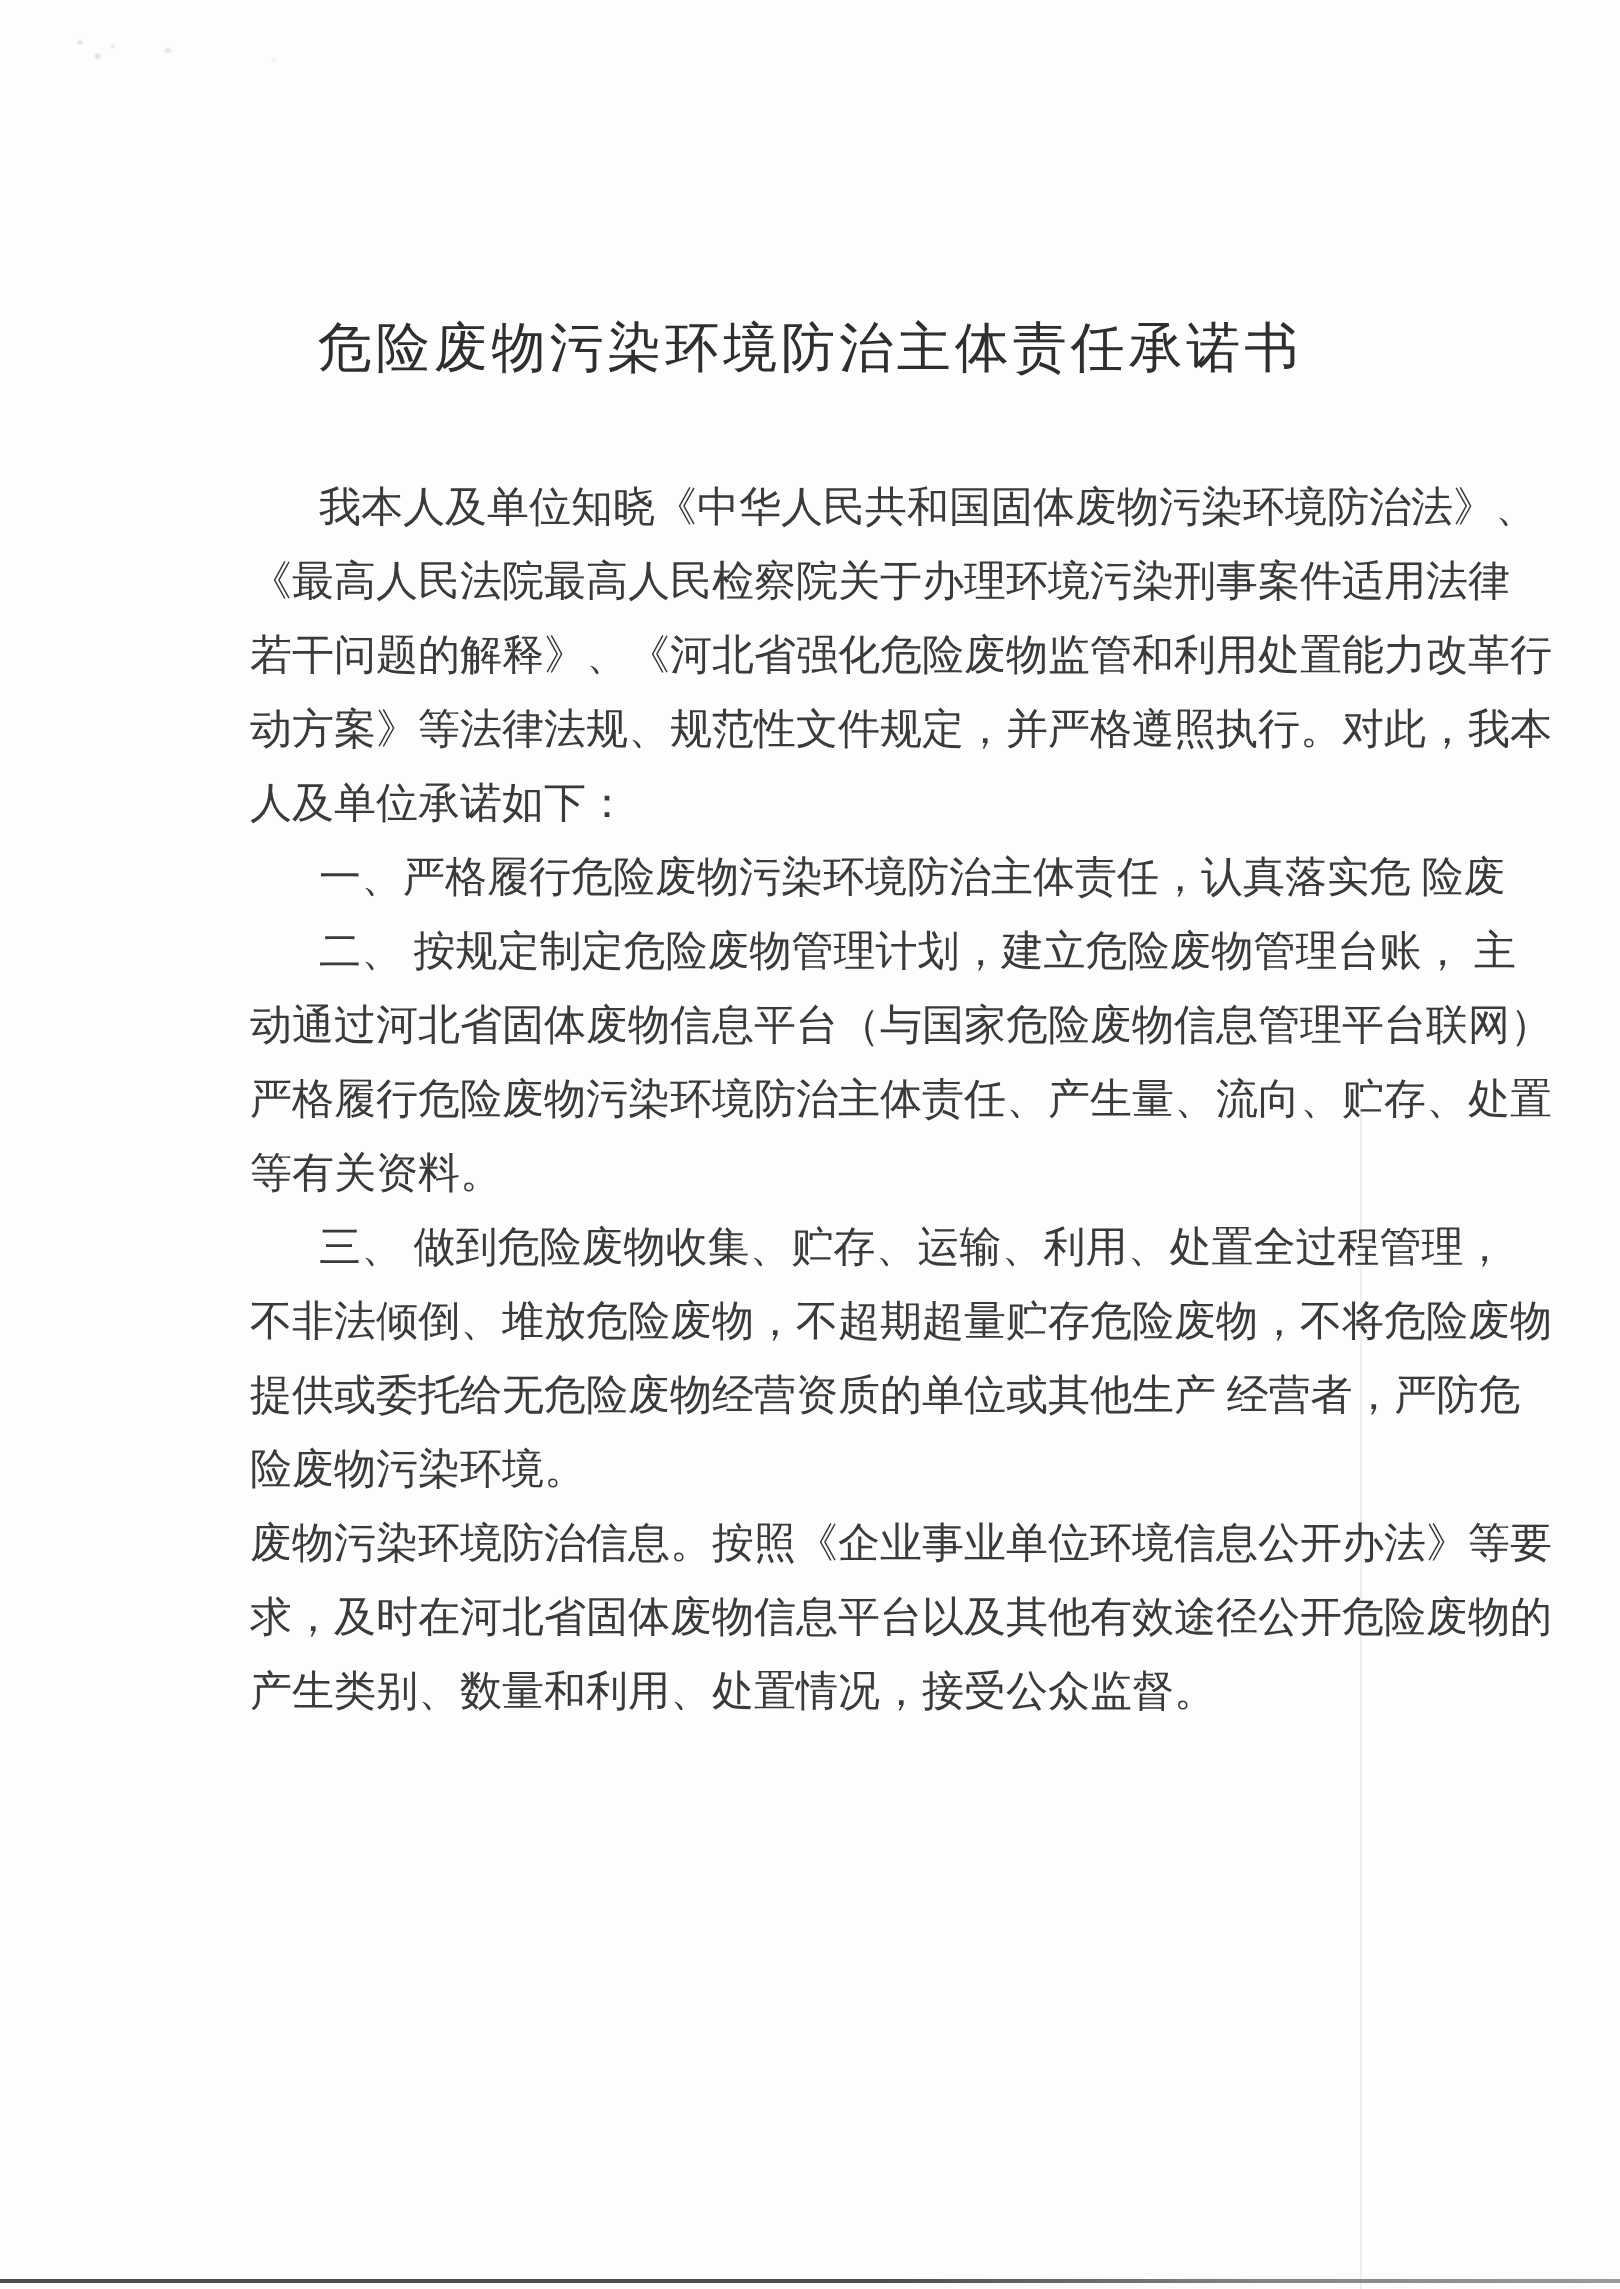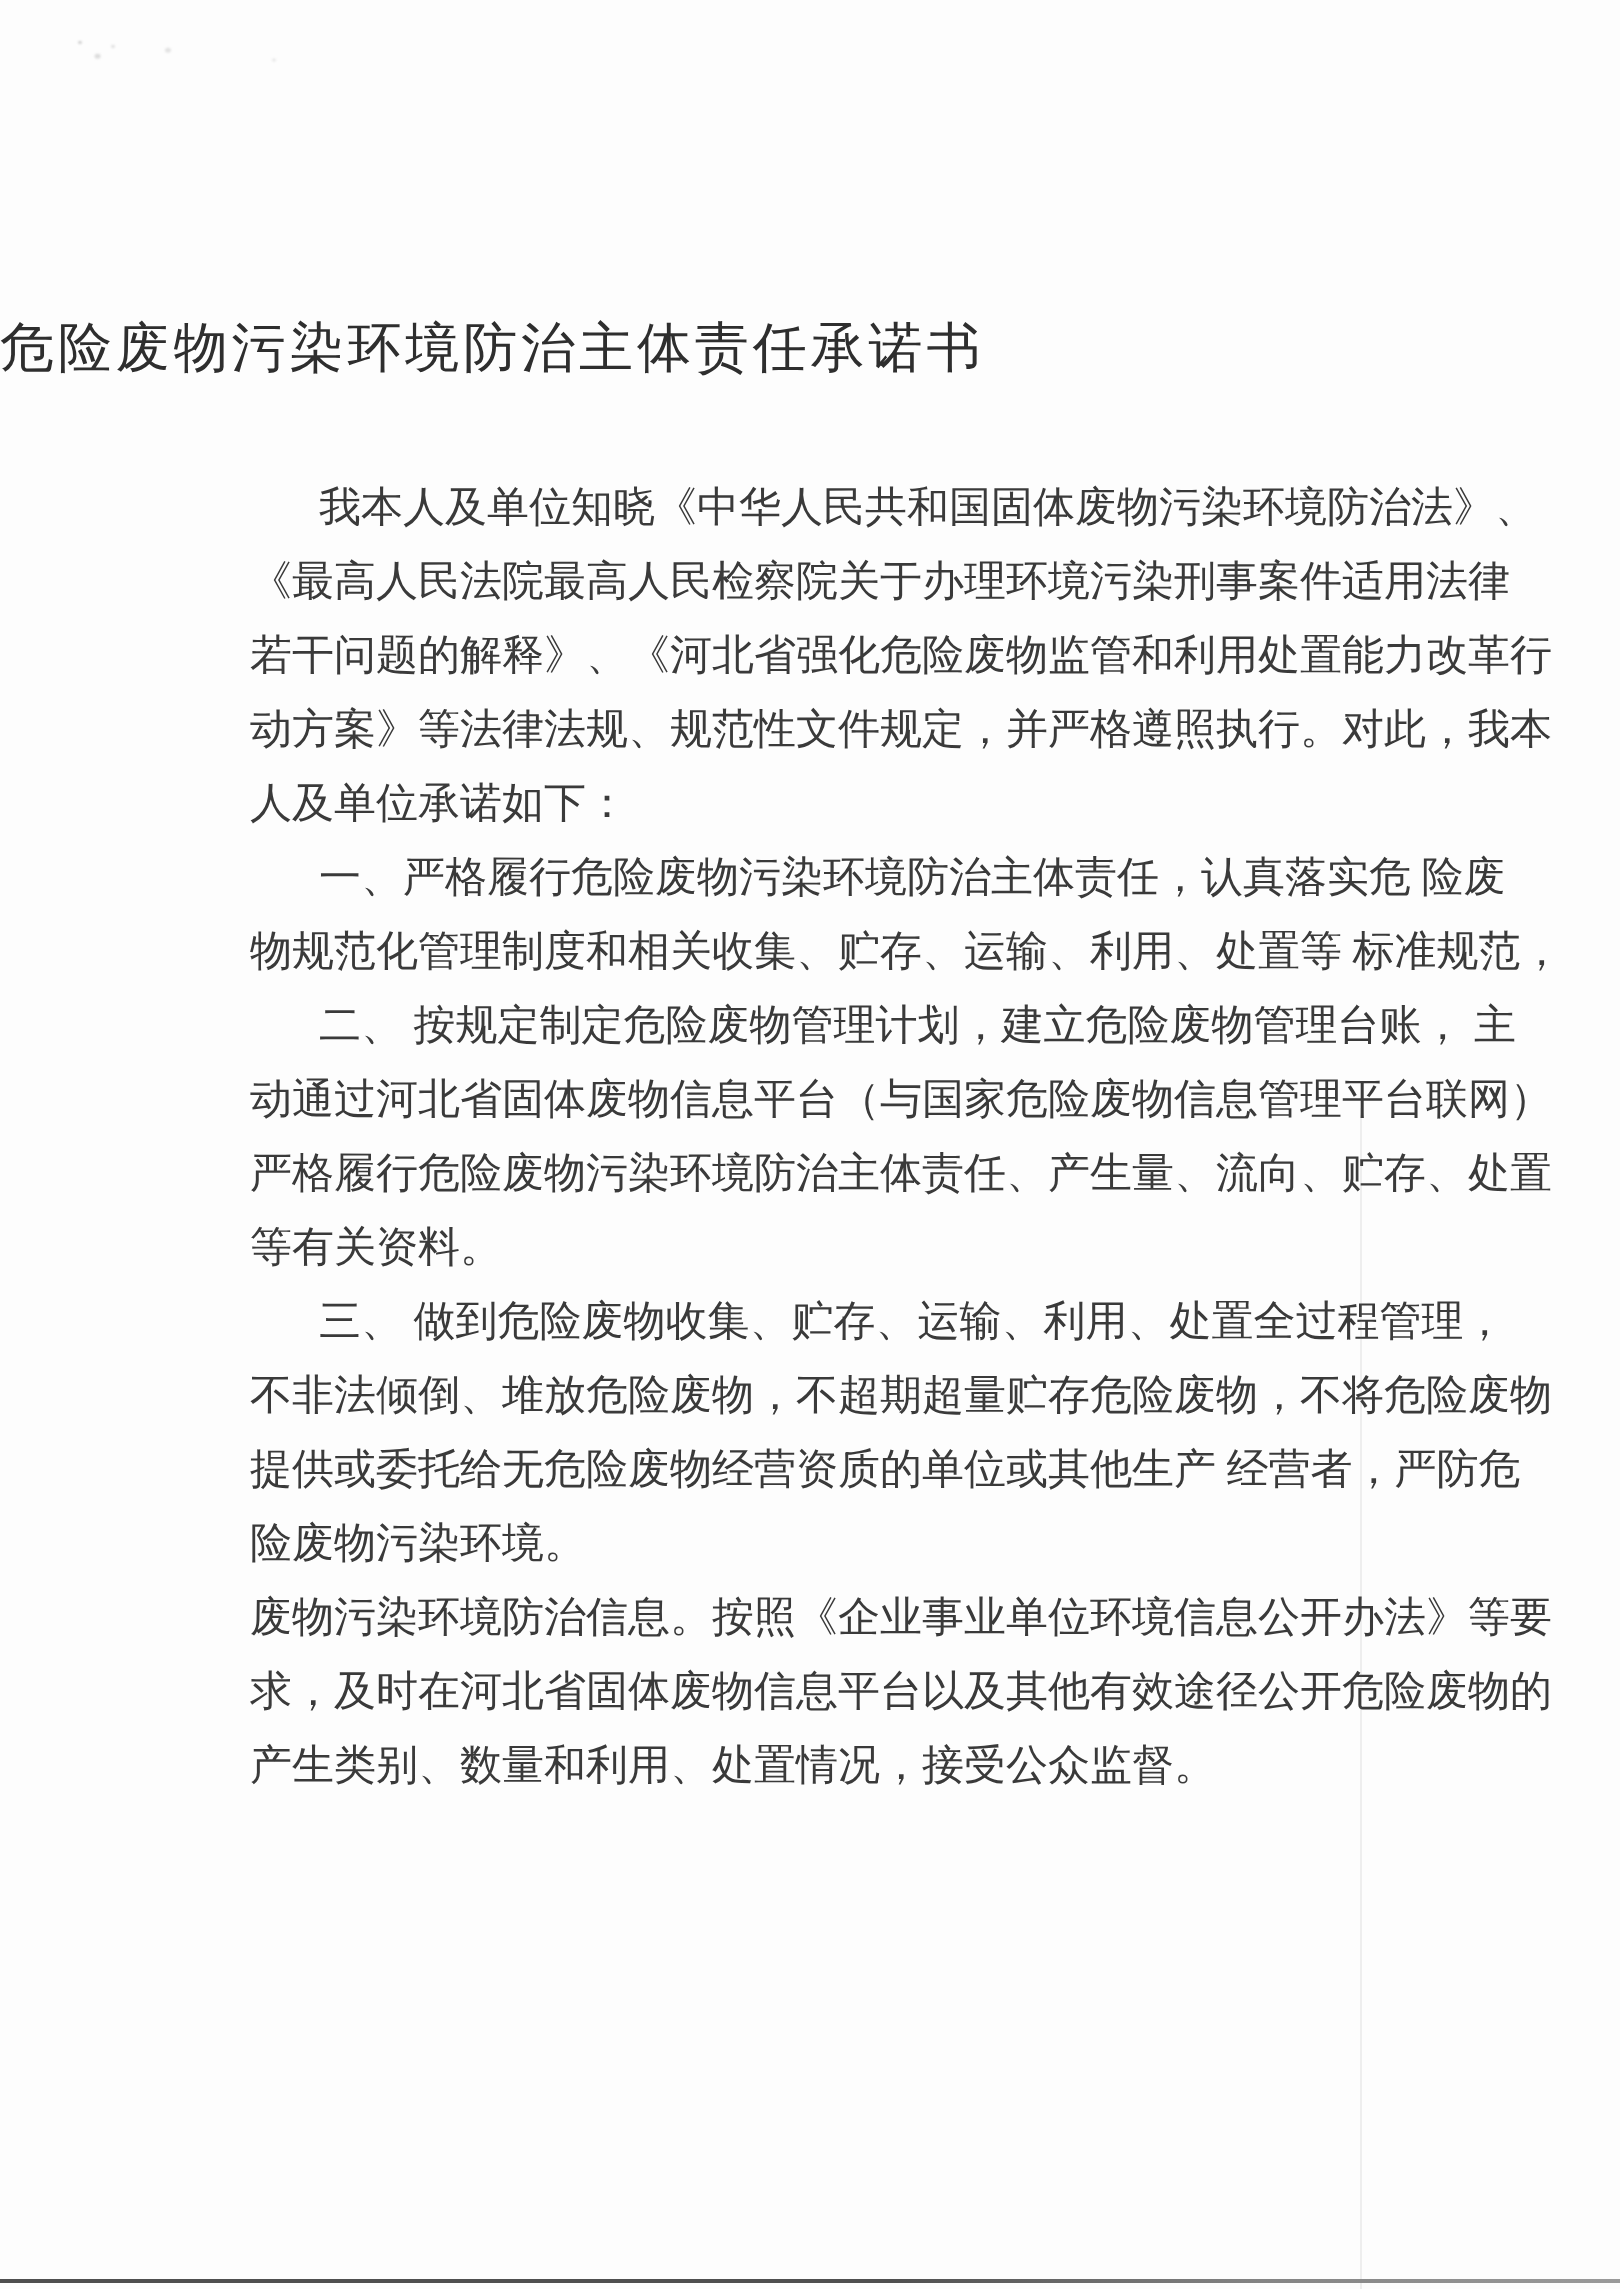--- a/index.html
+++ b/index.html
@@ -15,21 +15,21 @@
     overflow: hidden;
     font-family: "Liberation Serif", "DejaVu Serif", serif;
     color: var(--ink, #3a3a3a);
   }
   .doc-title {
     position: absolute;
     top: 312px;
     left: 0;
     width: 1620px;
     margin: 0;
-    text-align: left;
+    text-align: center;
     font-size: 54px;
     font-weight: 400;
     letter-spacing: 3.9px;
     color: #2e2e2e;
   }
   .doc-body {
     position: absolute;
     top: 470px;
     left: 250px;
     width: 1235px;
@@ -89,21 +89,20 @@
 <div class="page" style="background: rgb(253, 253, 253);">
   <div class="smudge"></div>
   <h1 class="doc-title">危险废物污染环境防治主体责任承诺书</h1>
   <div class="doc-body">
       <div class="line indent">我本人及单位知晓《中华人民共和国固体废物污染环境防治法》、</div>
       <div class="line">《最高人民法院最高人民检察院关于办理环境污染刑事案件适用法律</div>
       <div class="line">若干问题的解释》、《河北省强化危险废物监管和利用处置能力改革行</div>
       <div class="line">动方案》等法律法规、规范性文件规定，并严格遵照执行。对此，我本</div>
       <div class="line">人及单位承诺如下：</div>
       <div class="line indent">一、严格履行危险废物污染环境防治主体责任，认真落实危 险废</div>
-      <div class="line">物规范化管理制度和相关收集、贮存、运输、利用、处置等 标准规范，</div>
       <div class="line indent">二、 按规定制定危险废物管理计划，建立危险废物管理台账， 主</div>
       <div class="line">动通过河北省固体废物信息平台（与国家危险废物信息管理平台联网）</div>
       <div class="line">严格履行危险废物污染环境防治主体责任、产生量、流向、贮存、处置</div>
       <div class="line">等有关资料。</div>
       <div class="line indent">三、 做到危险废物收集、贮存、运输、利用、处置全过程管理，</div>
       <div class="line">不非法倾倒、堆放危险废物，不超期超量贮存危险废物，不将危险废物</div>
       <div class="line">提供或委托给无危险废物经营资质的单位或其他生产 经营者，严防危</div>
       <div class="line">险废物污染环境。</div>
       <div class="line">废物污染环境防治信息。按照《企业事业单位环境信息公开办法》等要</div>
       <div class="line">求，及时在河北省固体废物信息平台以及其他有效途径公开危险废物的</div>

